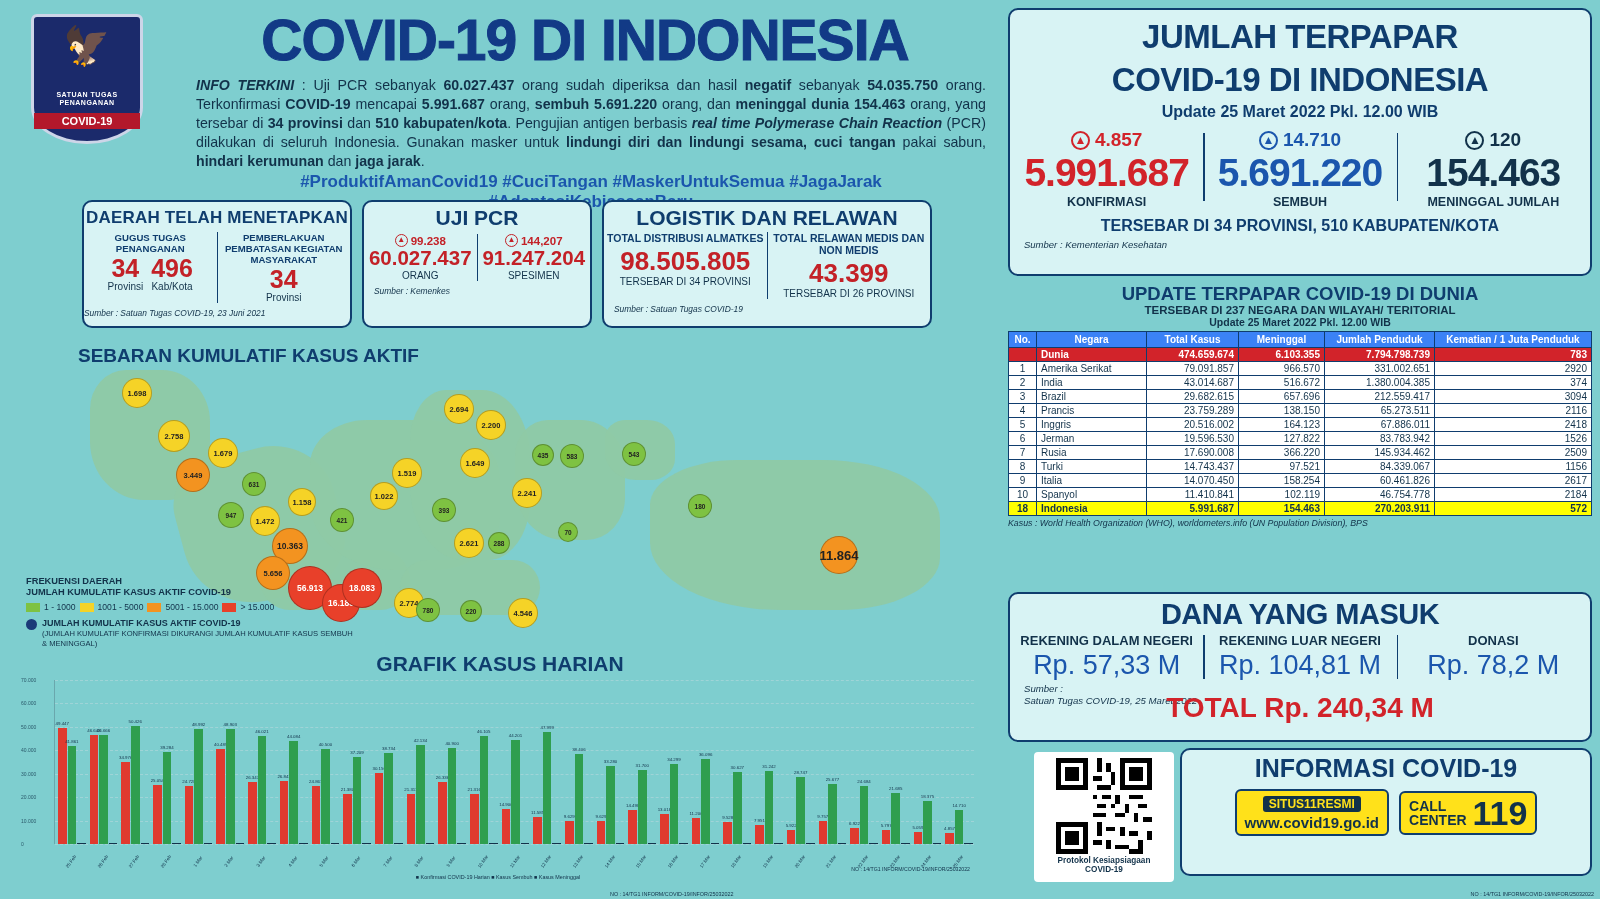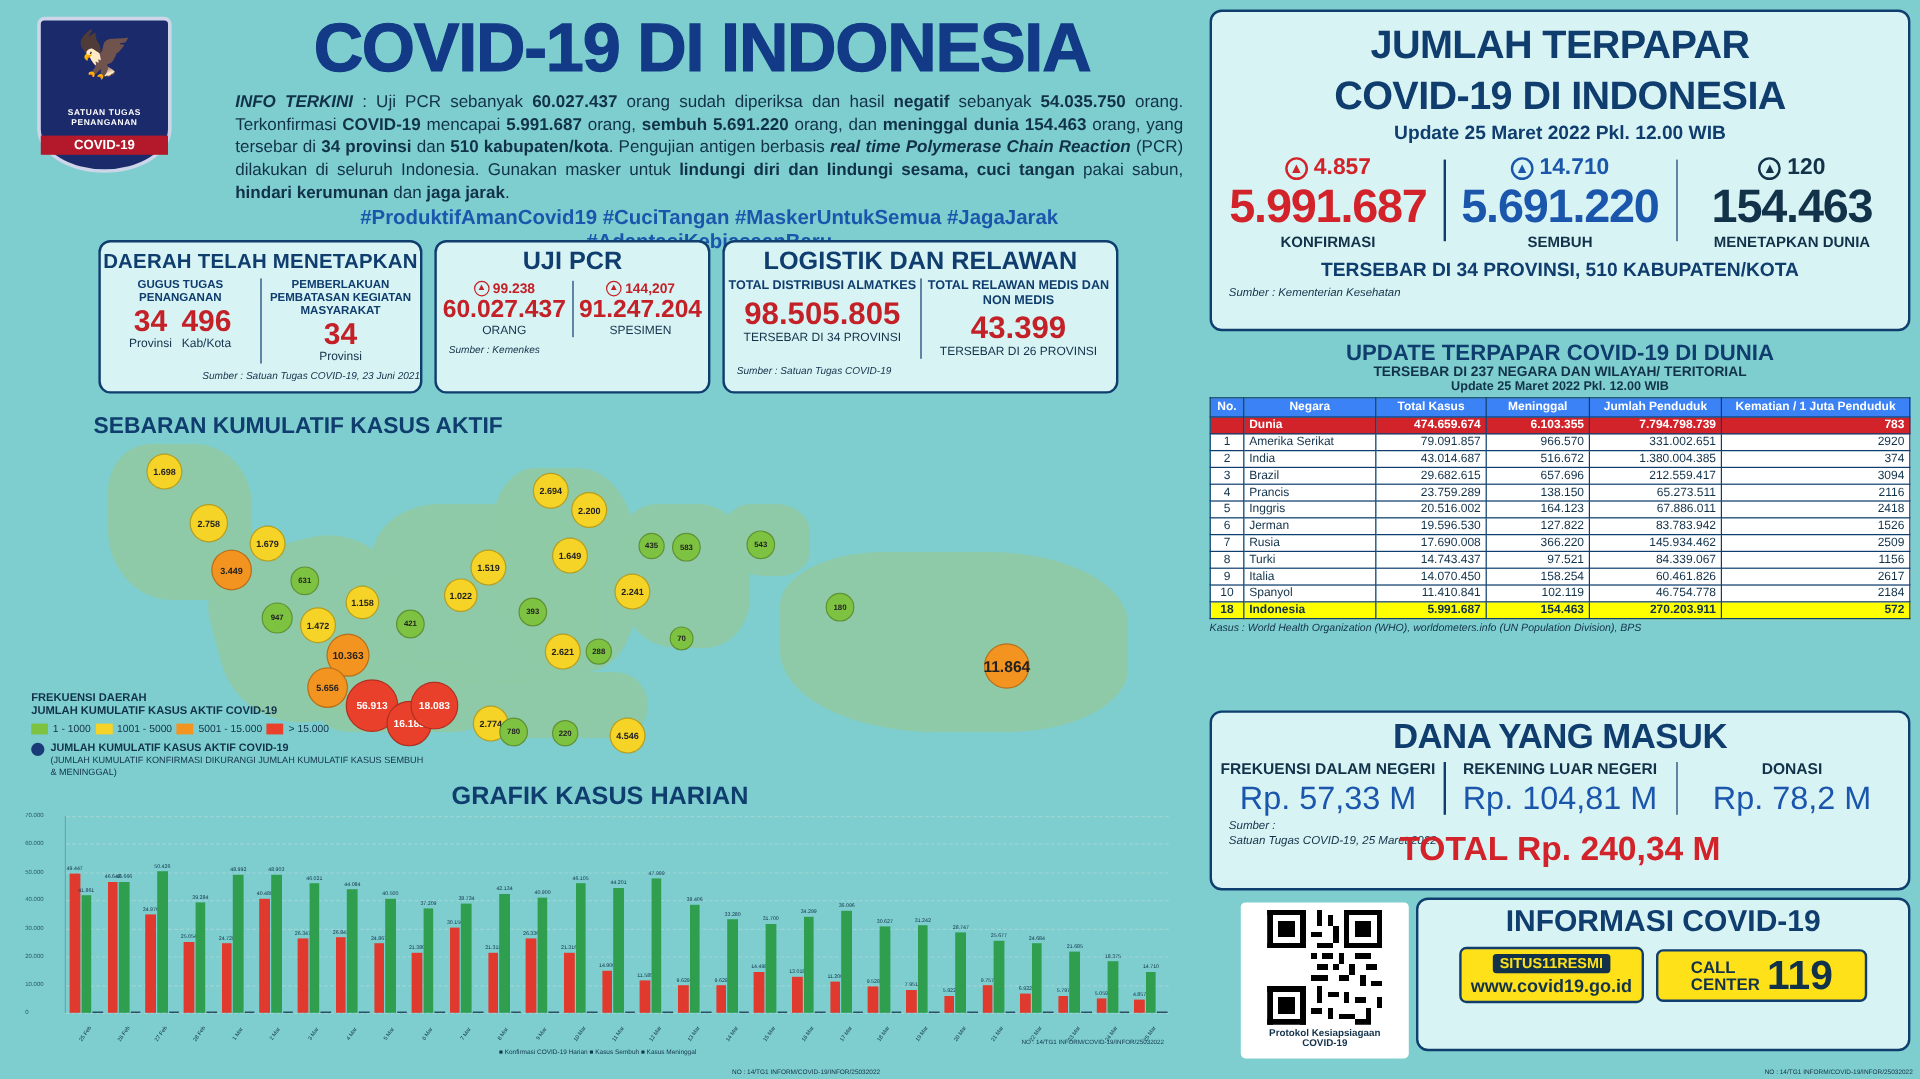--- a/index.html
+++ b/index.html
@@ -64,21 +64,21 @@
   
   #card-daerah { left:82px; top:200px; width:270px; height:128px; }
   #card-daerah .card-title { font-size:17px; margin-top:6px; letter-spacing:.2px;}
   .daerah-cols { display:flex; margin-top:4px; }
   .dc { flex:1; text-align:center; padding:0 3px; }
   .dc.mid { border-left:1.5px solid #0f3d6e; border-right:0px; }
   .dc h4 { margin:0; font-size:9.6px; font-weight:bold; line-height:1.15; color:#0f3d6e; }
   .dc .nums { display:flex; justify-content:center; gap:8px; margin-top:2px;}
   .dc .num { font-size:25px; font-weight:bold; color:#c32127; line-height:1; }
   .dc .lbl { font-size:10px; color:#12324a; }
-  .src { font-size:8.4px; font-style:italic; text-align:right; color:#12324a; margin-top:5px;}
+  .src { font-size:8.4px; font-style:italic; text-align:left; color:#12324a; margin-top:5px;}
 
   
   #card-pcr { left:362px; top:200px; width:230px; height:128px; }
   #card-pcr .card-title { font-size:21px; margin-top:4px; }
   .pcr-cols { display:flex; margin-top:4px;}
   .pcr-col { flex:1; text-align:center; }
   .pcr-col.second { border-left:1.5px solid #0f3d6e; }
   .updown { font-size:11.5px; color:#c32127; font-weight:bold; display:flex; align-items:center; justify-content:center; gap:3px;}
   .arrow-circle {
     display:inline-block; width:13px; height:13px; border-radius:50%;
@@ -178,21 +178,21 @@
   
   .qr-box { position:absolute; left:34px; top:752px; width:140px; height:130px; background:#fff; border-radius:4px; display:flex; flex-direction:column; align-items:center; justify-content:flex-start; padding-top:6px;}
   .qr { width:96px; height:96px; }
   .qr-cap { font-size:8.2px; font-weight:bold; text-align:center; color:#12324a; line-height:1.15; margin-top:2px;}
   #card-info { left:180px; top:748px; width:412px; height:128px; }
   .i-title { text-align:center; font-size:25px; font-weight:bold; color:#0f3d6e; margin-top:4px;}
   .i-row { display:flex; align-items:center; gap:10px; justify-content:center; margin-top:6px;}
   .i-site { background:#ffe11a; border:2px solid #0f3d6e; border-radius:6px; padding:3px 8px; text-align:center;}
   .i-site .s1 { background:#12324a; color:#ffe11a; font-size:12px; font-weight:bold; padding:1px 6px; border-radius:3px; display:inline-block;}
   .i-site .s2 { font-size:15px; font-weight:bold; color:#12324a; margin-top:2px;}
-  .i-call { background:#ffe11a; border:2px solid #0f3d6e; border-radius:6px; padding:3px 27px; display:flex; align-items:center; gap:6px;}
+  .i-call { background:#ffe11a; border:2px solid #0f3d6e; border-radius:6px; padding:3px 8px; display:flex; align-items:center; gap:6px;}
   .i-call .cc { font-size:14px; font-weight:bold; color:#12324a; line-height:1; text-align:left;}
   .i-call .num119 { font-size:34px; font-weight:bold; color:#12324a; line-height:1;}
   .r-footer { position:absolute; right:6px; bottom:2px; font-size:5.4px; color:#12324a;}
   .l-footer { position:absolute; left:610px; bottom:2px; font-size:5.4px; color:#12324a;}
 </style>
 </head>
 <body>
 
 <div class="page">
 
@@ -690,21 +690,21 @@
           </div>
           <div class="t-num blue">5.691.220</div>
           <div class="t-lbl">SEMBUH</div>
         </div>
         <div class="t-col">
           <div class="t-delta dark">
             <span class="ac">▲</span>
             <span>120</span>
           </div>
           <div class="t-num dark">154.463</div>
-          <div class="t-lbl">MENETAPKAN DUNIA</div>
+          <div class="t-lbl">MENINGGAL JUMLAH</div>
         </div>
       </div>
       <div class="t-spread">TERSEBAR DI 34 PROVINSI, 510 KABUPATEN/KOTA</div>
       <div class="t-src">Sumber : Kementerian Kesehatan</div>
     </div>
 
     <div class="w-wrap">
       <div class="w-title">UPDATE TERPAPAR COVID-19 DI DUNIA</div>
       <div class="w-sub">TERSEBAR DI 237 NEGARA DAN WILAYAH/ TERITORIAL</div>
       <div class="w-sub2">Update 25 Maret 2022 Pkl. 12.00 WIB</div>
@@ -818,21 +818,21 @@
             </tr>
           </tbody>
       </table>
       <div class="w-src">Kasus : World Health Organization (WHO), worldometers.info (UN Population Division), BPS</div>
     </div>
 
     <div class="card" id="card-dana">
       <div class="d-title">DANA YANG MASUK</div>
       <div class="d-cols">
         <div class="d-col">
-          <div class="d-h">FREKUENSI DALAM NEGERI</div>
+          <div class="d-h">REKENING DALAM NEGERI</div>
           <div class="d-v">Rp. 57,33 M</div>
         </div>
         <div class="d-col">
           <div class="d-h">REKENING LUAR NEGERI</div>
           <div class="d-v">Rp. 104,81 M</div>
         </div>
         <div class="d-col">
           <div class="d-h">DONASI</div>
           <div class="d-v">Rp. 78,2 M</div>
         </div>

